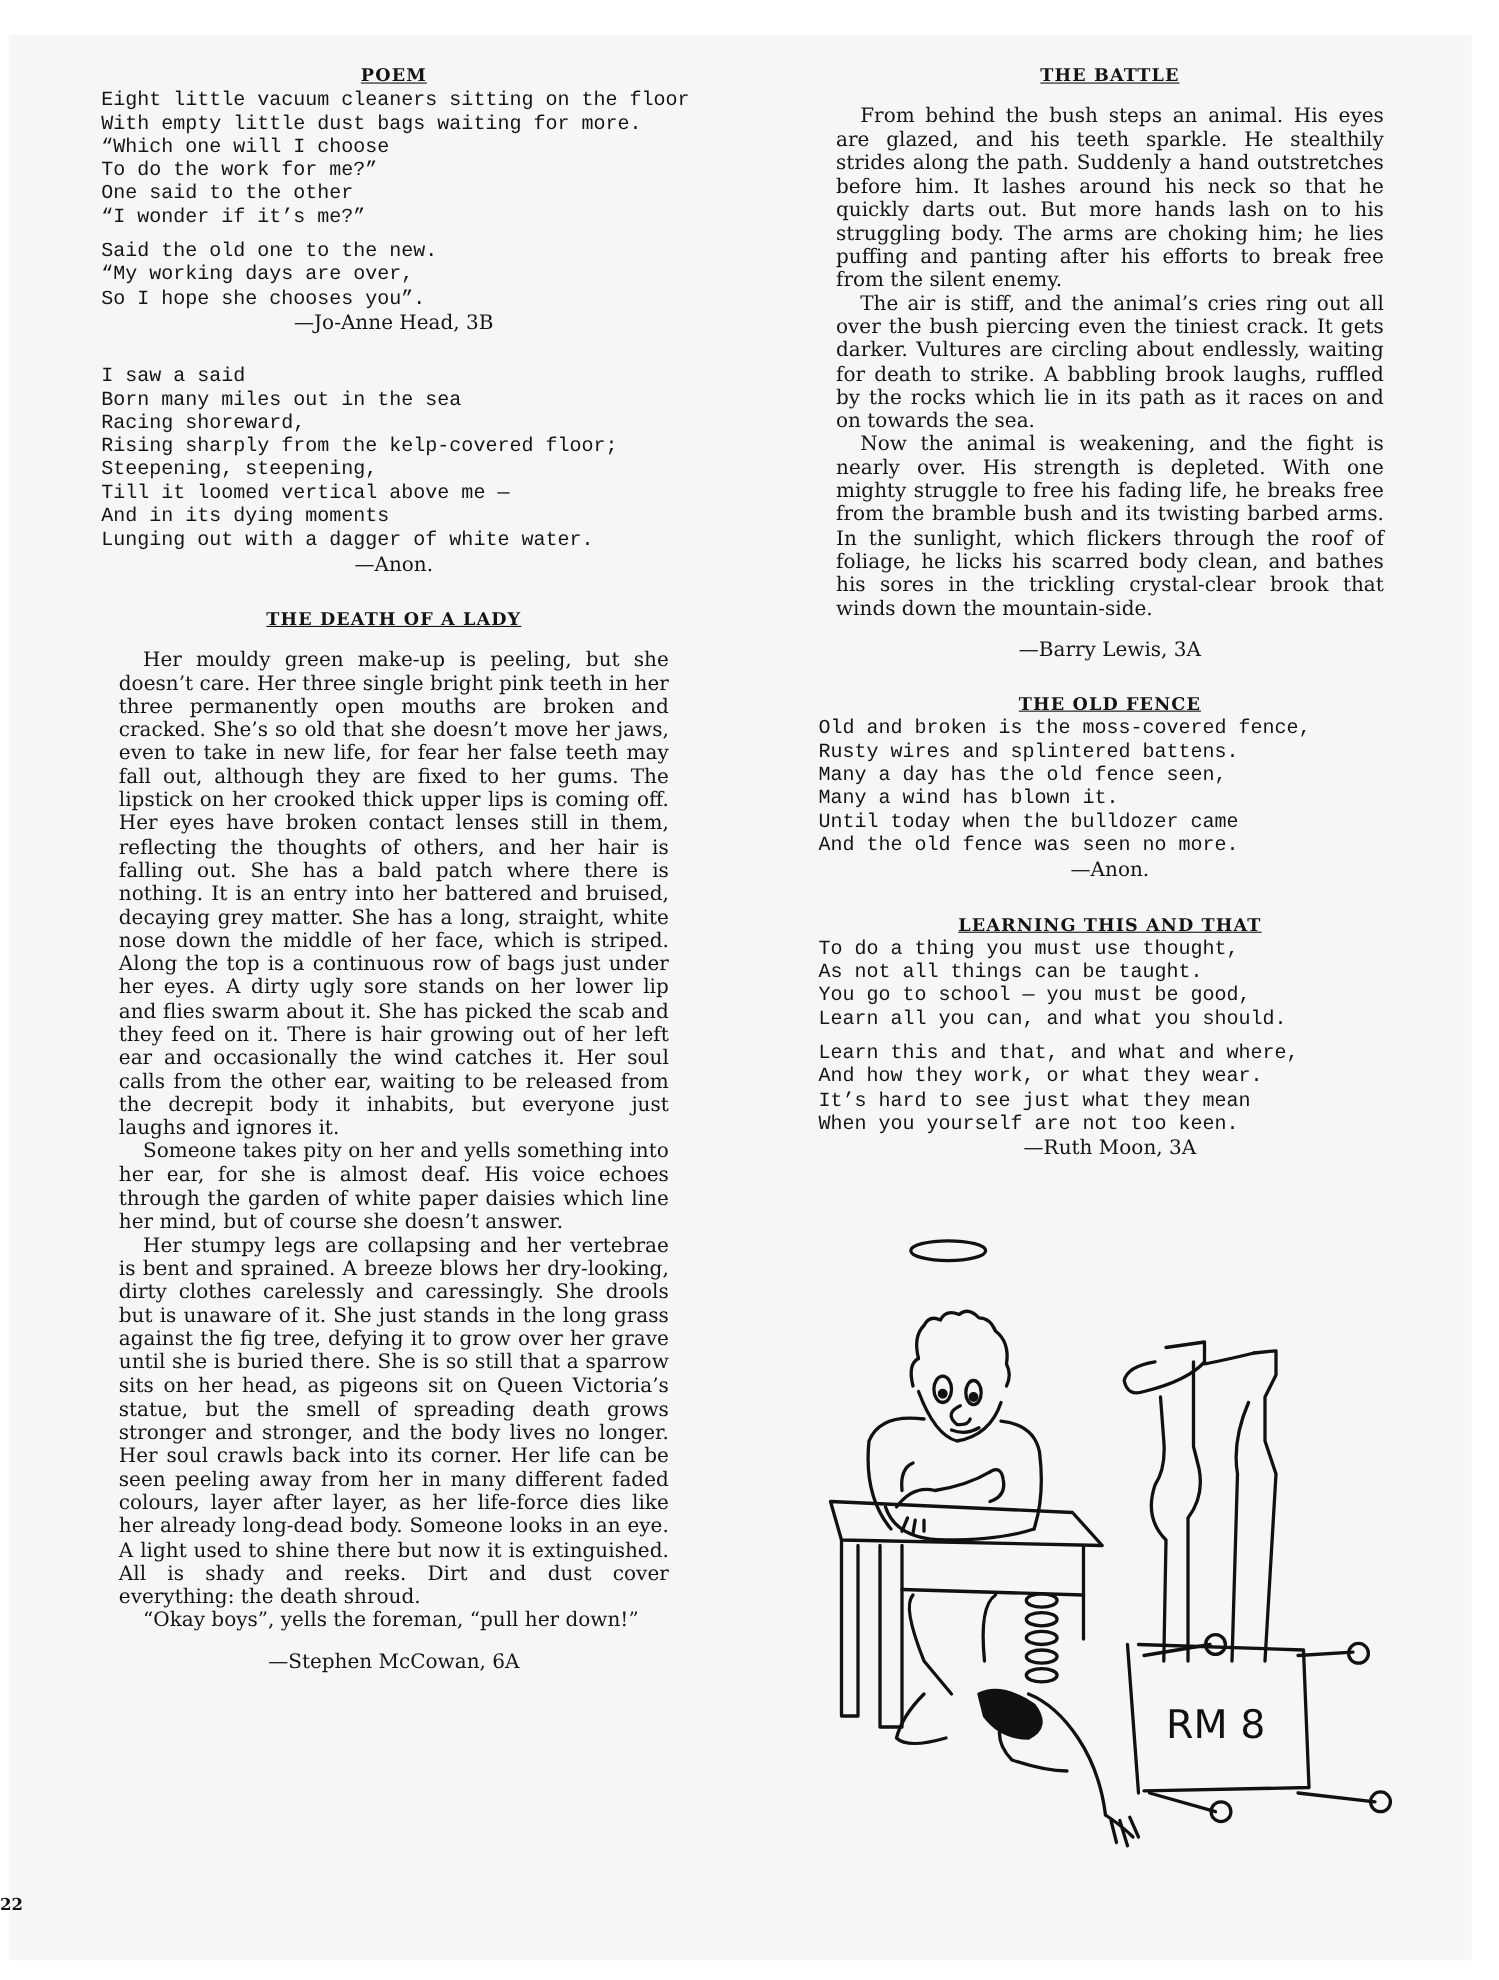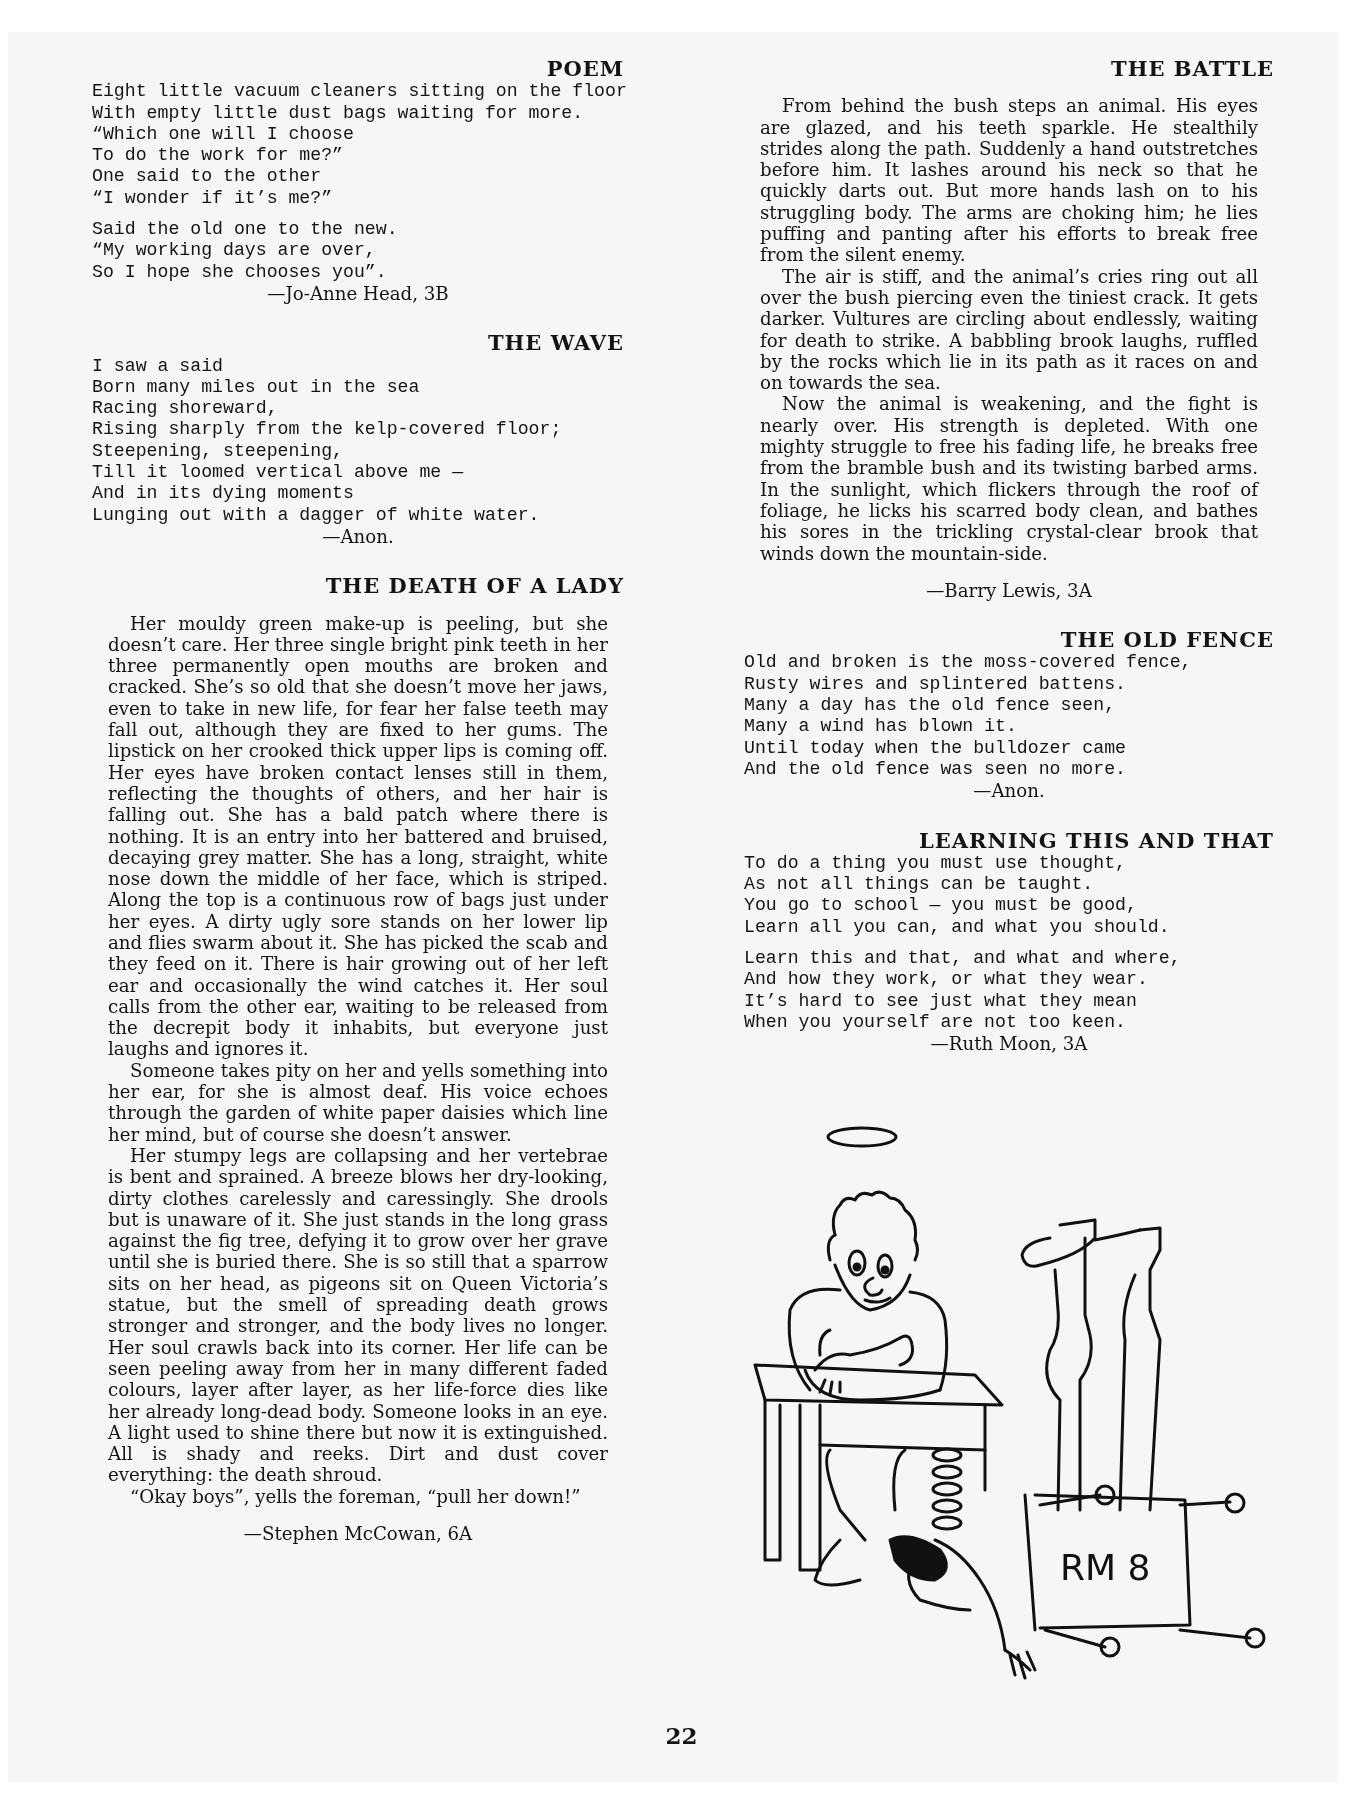--- a/index.html
+++ b/index.html
@@ -9,32 +9,32 @@
     background:#f6f6f6;
   }
   .col {
     position:absolute; top:58px;
     font-family:"DejaVu Serif","Liberation Serif",serif;
     font-size:18.2px; line-height:21.3px; color:#141414;
   }
   .col.left { left:92px; width:532px; }
   .col.right { left:744px; width:530px; }
   .title {
-    text-align:right; font-weight:bold; letter-spacing:1px;
-    font-size:21px; margin:0 0 2px 0;
+    text-align:center; font-weight:bold; letter-spacing:1px;
+    font-size:16px; margin:0 0 2px 0;text-decoration:underline;
   }
   .verse { white-space:pre; margin:0;font-family:Liberation Mono, monospace; }
   .stanza-gap { height:10px; }
   .attr { text-align:center; margin:0; }
   .prose { text-align:justify; margin:16px; }
   .prose p { margin:0; text-indent:22px; text-align:justify; }
   .section-gap { height:28px; }
   .pagenum {
-    position:absolute; left:0; width:1363px; top:1722px; text-align:center;
-    font-family:"DejaVu Serif","Liberation Serif",serif; font-weight:bold; font-size:23px; color:#141414;
+    position:absolute; left:0; width:1363px; top:1722px; 
+    font-family:"DejaVu Serif","Liberation Serif",serif; font-weight:bold; font-size:15px; color:#141414;
   }
   .illustration { position:absolute; left:740px; top:1110px; width:540px; height:610px; }
 </style>
 </head>
 <body>
 
 <div class="page"></div>
 
 <div class="col left">
   <section>
@@ -52,21 +52,20 @@
       <div class="verse">Said the old one to the new.</div>
       <div class="verse">“My working days are over,</div>
       <div class="verse">So I hope she chooses you”.</div>
     </div>
     <div class="attr">—Jo-Anne Head, 3B</div>
   </section>
 
   <div class="section-gap"></div>
 
   <section>
-    <div class="title">THE WAVE</div>
     <div class="verse">I saw a said</div>
     <div class="verse">Born many miles out in the sea</div>
     <div class="verse">Racing shoreward,</div>
     <div class="verse">Rising sharply from the kelp-covered floor;</div>
     <div class="verse">Steepening, steepening,</div>
     <div class="verse">Till it loomed vertical above me —</div>
     <div class="verse">And in its dying moments</div>
     <div class="verse">Lunging out with a dagger of white water.</div>
     <div class="attr">—Anon.</div>
   </section>

